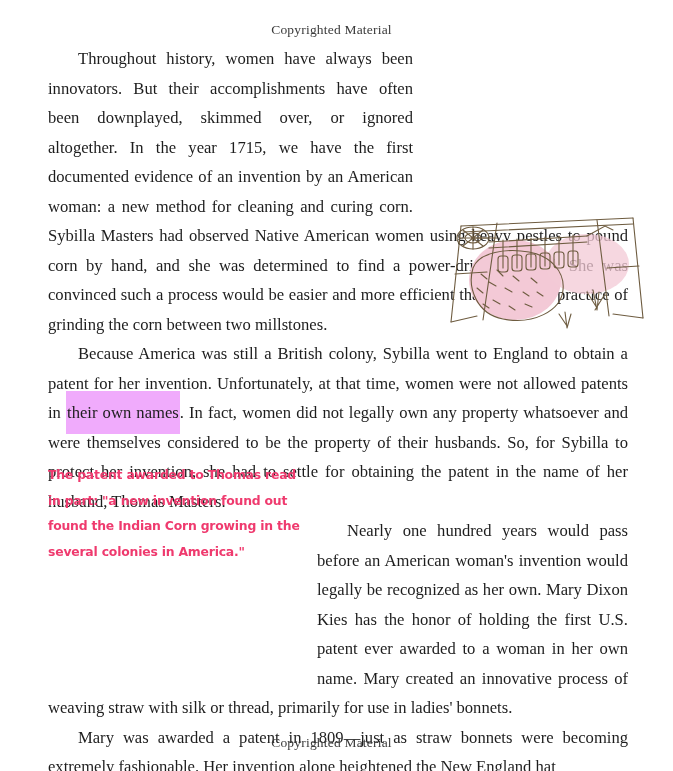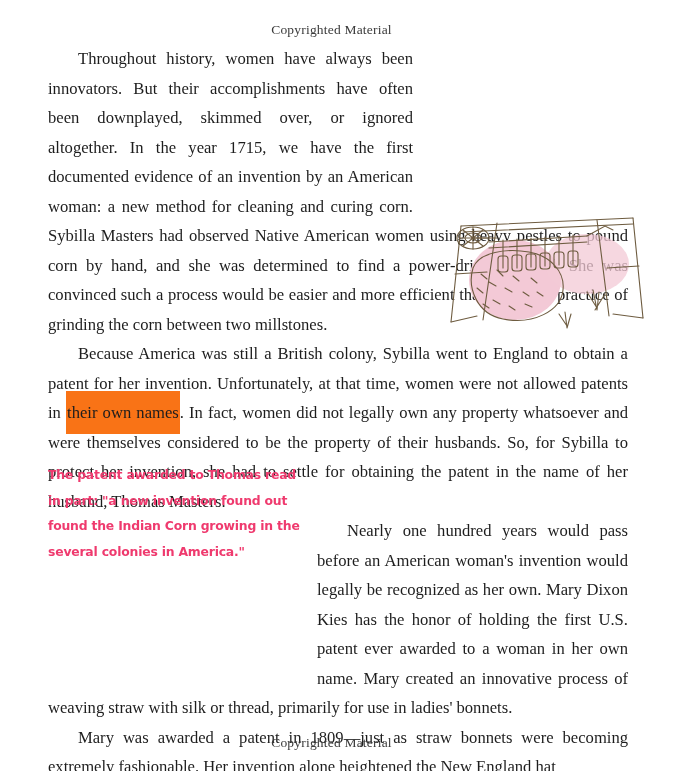--- a/index.html
+++ b/index.html
@@ -59,21 +59,21 @@
     margin: 0 0 2px 10px;
   }
   .note-float {
     float: left;
     width: 255px;
     height: 148px;
     margin: 4px 14px 0 0;
   }
 
   .highlight {
-    background: #f97316;
+    background: #f0abfc;
     padding: 12px 1px;
   }
 
   
   .note {
     position: absolute;
     left: 48px;
     top: 462px;
     width: 250px;
     font-family: "DejaVu Sans", sans-serif;

